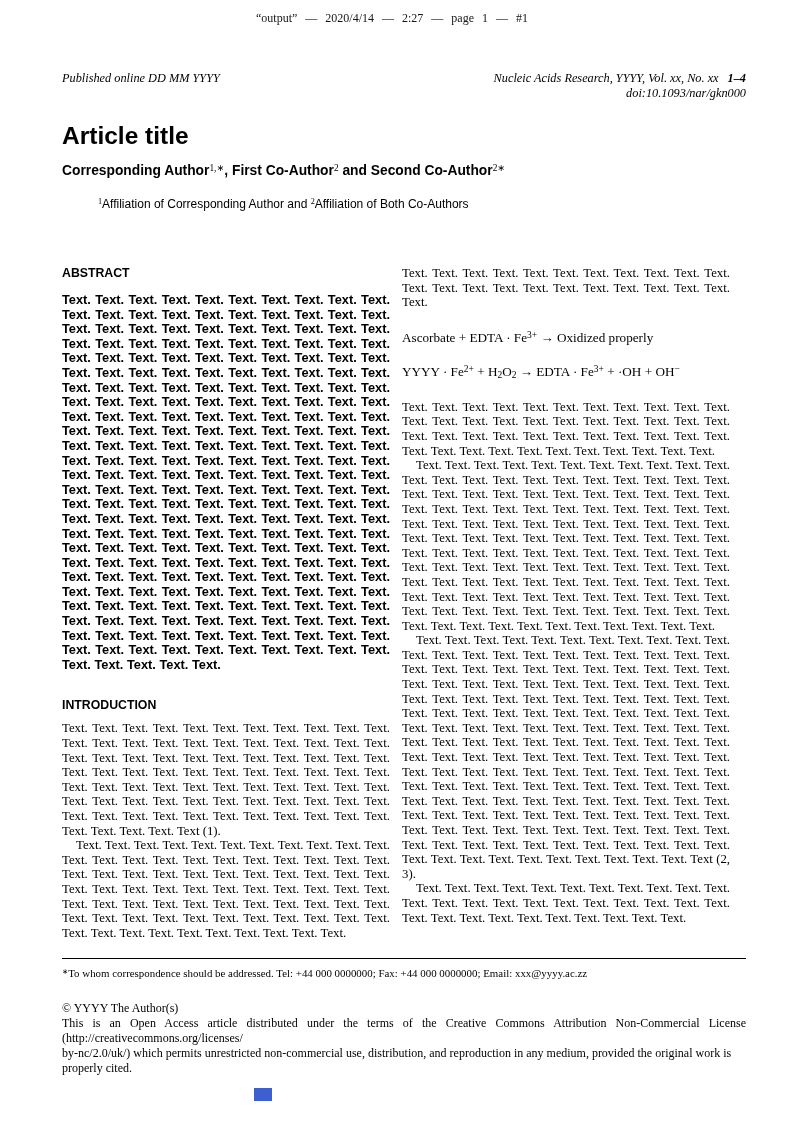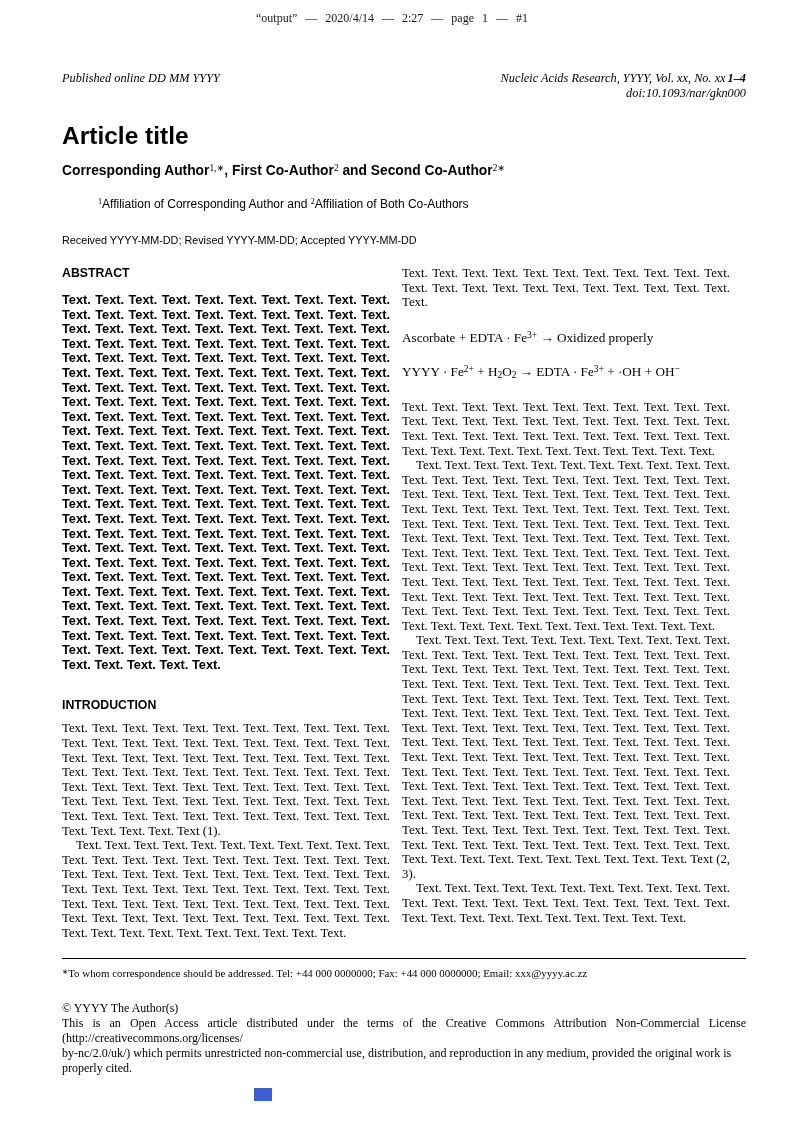--- a/index.html
+++ b/index.html
@@ -14,21 +14,21 @@
     font-size:12px; color:#151515; word-spacing:5px;
   }
 
   
   .masthead {
     position:absolute; top:71px; left:62px; width:684px;
     display:flex; justify-content:space-between; align-items:flex-start;
     font-style:italic; font-size:12.3px; line-height:14.5px;
   }
   .masthead-right { text-align:right; }
-  .page-range { font-weight:700; margin-left:2px; }
+  .page-range { font-weight:700; margin-left:9px; }
 
   
   .article-title {
     position:absolute; top:122px; left:62px;
     font-family:"Liberation Sans", sans-serif; font-weight:700; font-size:24.5px;
   }
   .author-line {
     position:absolute; top:163px; left:62px; width:684px;
     font-family:"Liberation Sans", sans-serif; font-weight:700; font-size:13.8px;
   }
@@ -113,21 +113,20 @@
       <div>doi:10.1093/nar/gkn000</div>
     </div>
   </div>
 
   <div class="article-title">Article title</div>
 
   <div class="author-line"><span class="seg-t">Corresponding Author</span><span class="seg-sup">1,∗</span><span class="seg-t">, First Co-Author</span><span class="seg-sup">2</span><span class="seg-t"> and Second Co-Author</span><span class="seg-sup">2∗</span></div>
 
   <div class="affiliation-line"><span class="seg-sup">1</span><span class="seg-t">Affiliation of Corresponding Author and </span><span class="seg-sup">2</span><span class="seg-t">Affiliation of Both Co-Authors</span></div>
 
-  <div class="received-line">Received YYYY-MM-DD; Revised YYYY-MM-DD; Accepted YYYY-MM-DD</div>
 
   <div class="columns">
 
     <div class="col">
       <h2 class="section-heading abstract-heading">ABSTRACT</h2>
       <p class="abstract-text">Text. Text. Text. Text. Text. Text. Text. Text. Text. Text. Text. Text. Text. Text. Text. Text. Text. Text. Text. Text. Text. Text. Text. Text. Text. Text. Text. Text. Text. Text. Text. Text. Text. Text. Text. Text. Text. Text. Text. Text. Text. Text. Text. Text. Text. Text. Text. Text. Text. Text. Text. Text. Text. Text. Text. Text. Text. Text. Text. Text. Text. Text. Text. Text. Text. Text. Text. Text. Text. Text. Text. Text. Text. Text. Text. Text. Text. Text. Text. Text. Text. Text. Text. Text. Text. Text. Text. Text. Text. Text. Text. Text. Text. Text. Text. Text. Text. Text. Text. Text. Text. Text. Text. Text. Text. Text. Text. Text. Text. Text. Text. Text. Text. Text. Text. Text. Text. Text. Text. Text. Text. Text. Text. Text. Text. Text. Text. Text. Text. Text. Text. Text. Text. Text. Text. Text. Text. Text. Text. Text. Text. Text. Text. Text. Text. Text. Text. Text. Text. Text. Text. Text. Text. Text. Text. Text. Text. Text. Text. Text. Text. Text. Text. Text. Text. Text. Text. Text. Text. Text. Text. Text. Text. Text. Text. Text. Text. Text. Text. Text. Text. Text. Text. Text. Text. Text. Text. Text. Text. Text. Text. Text. Text. Text. Text. Text. Text. Text. Text. Text. Text. Text. Text. Text. Text. Text. Text. Text. Text. Text. Text. Text. Text. Text. Text. Text. Text. Text. Text. Text. Text. Text. Text. Text. Text. Text. Text. Text. Text. Text. Text. Text. Text. Text. Text. Text. Text. Text. Text. Text. Text. Text. Text. Text. Text. Text. Text. Text. Text. Text. Text. Text. Text. Text. Text.</p>
       <h2 class="section-heading intro-heading">INTRODUCTION</h2>
       <p class="body-text">Text. Text. Text. Text. Text. Text. Text. Text. Text. Text. Text. Text. Text. Text. Text. Text. Text. Text. Text. Text. Text. Text. Text. Text. Text. Text. Text. Text. Text. Text. Text. Text. Text. Text. Text. Text. Text. Text. Text. Text. Text. Text. Text. Text. Text. Text. Text. Text. Text. Text. Text. Text. Text. Text. Text. Text. Text. Text. Text. Text. Text. Text. Text. Text. Text. Text. Text. Text. Text. Text. Text. Text. Text. Text. Text. Text. Text. Text. Text. Text. Text. Text (1).</p>
       <p class="body-text indent">Text. Text. Text. Text. Text. Text. Text. Text. Text. Text. Text. Text. Text. Text. Text. Text. Text. Text. Text. Text. Text. Text. Text. Text. Text. Text. Text. Text. Text. Text. Text. Text. Text. Text. Text. Text. Text. Text. Text. Text. Text. Text. Text. Text. Text. Text. Text. Text. Text. Text. Text. Text. Text. Text. Text. Text. Text. Text. Text. Text. Text. Text. Text. Text. Text. Text. Text. Text. Text. Text. Text. Text. Text. Text. Text. Text.</p>
     </div>

